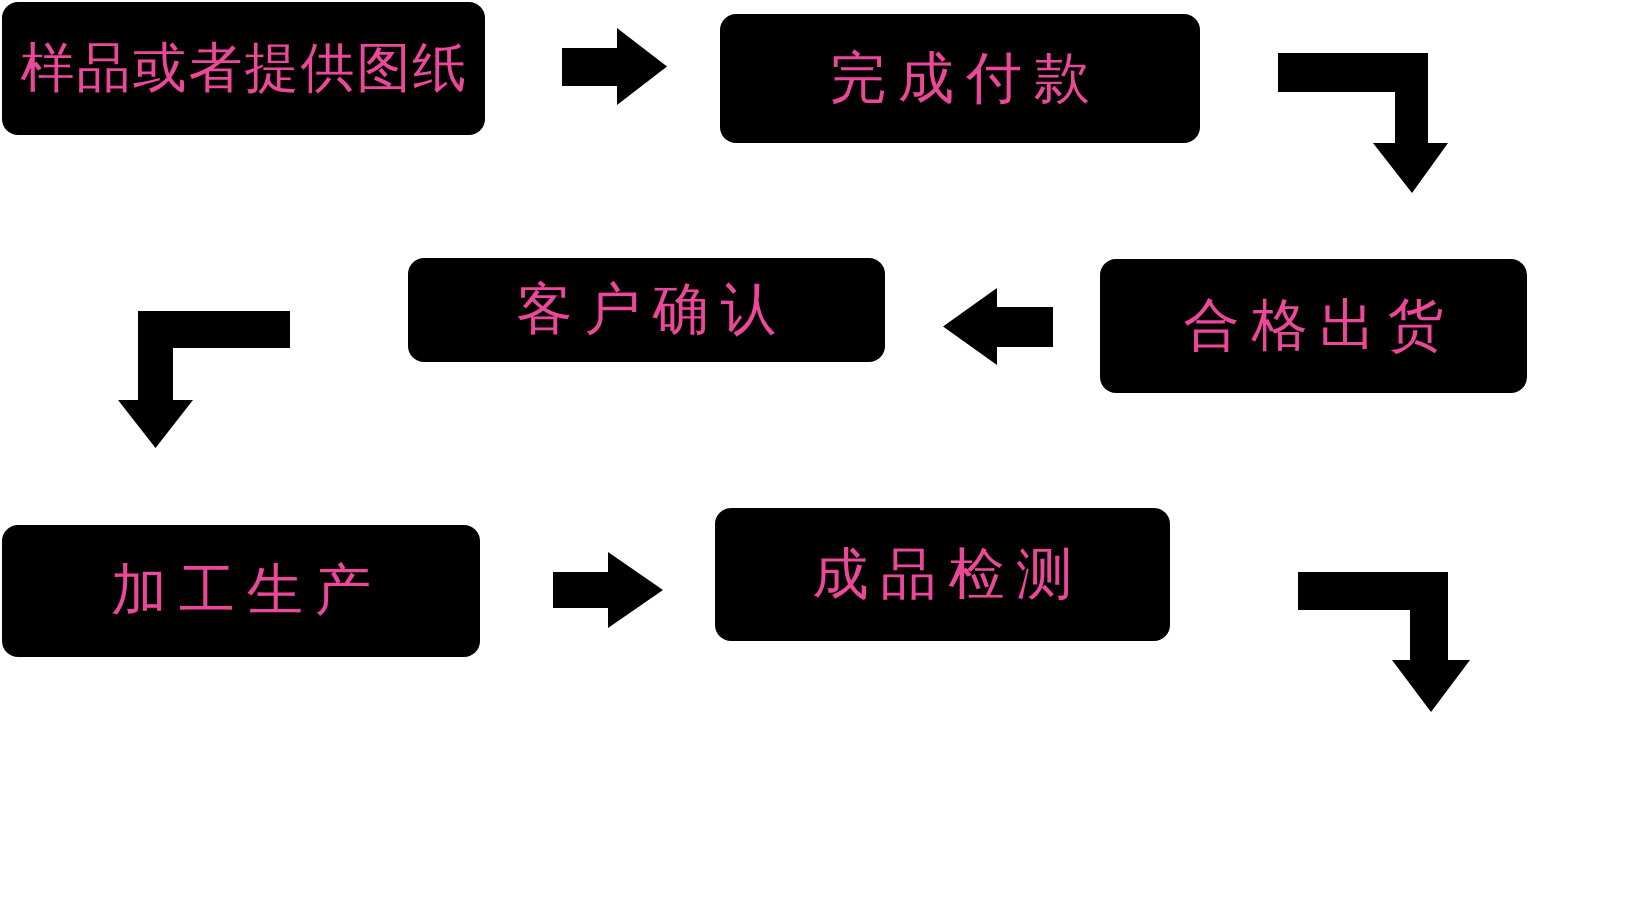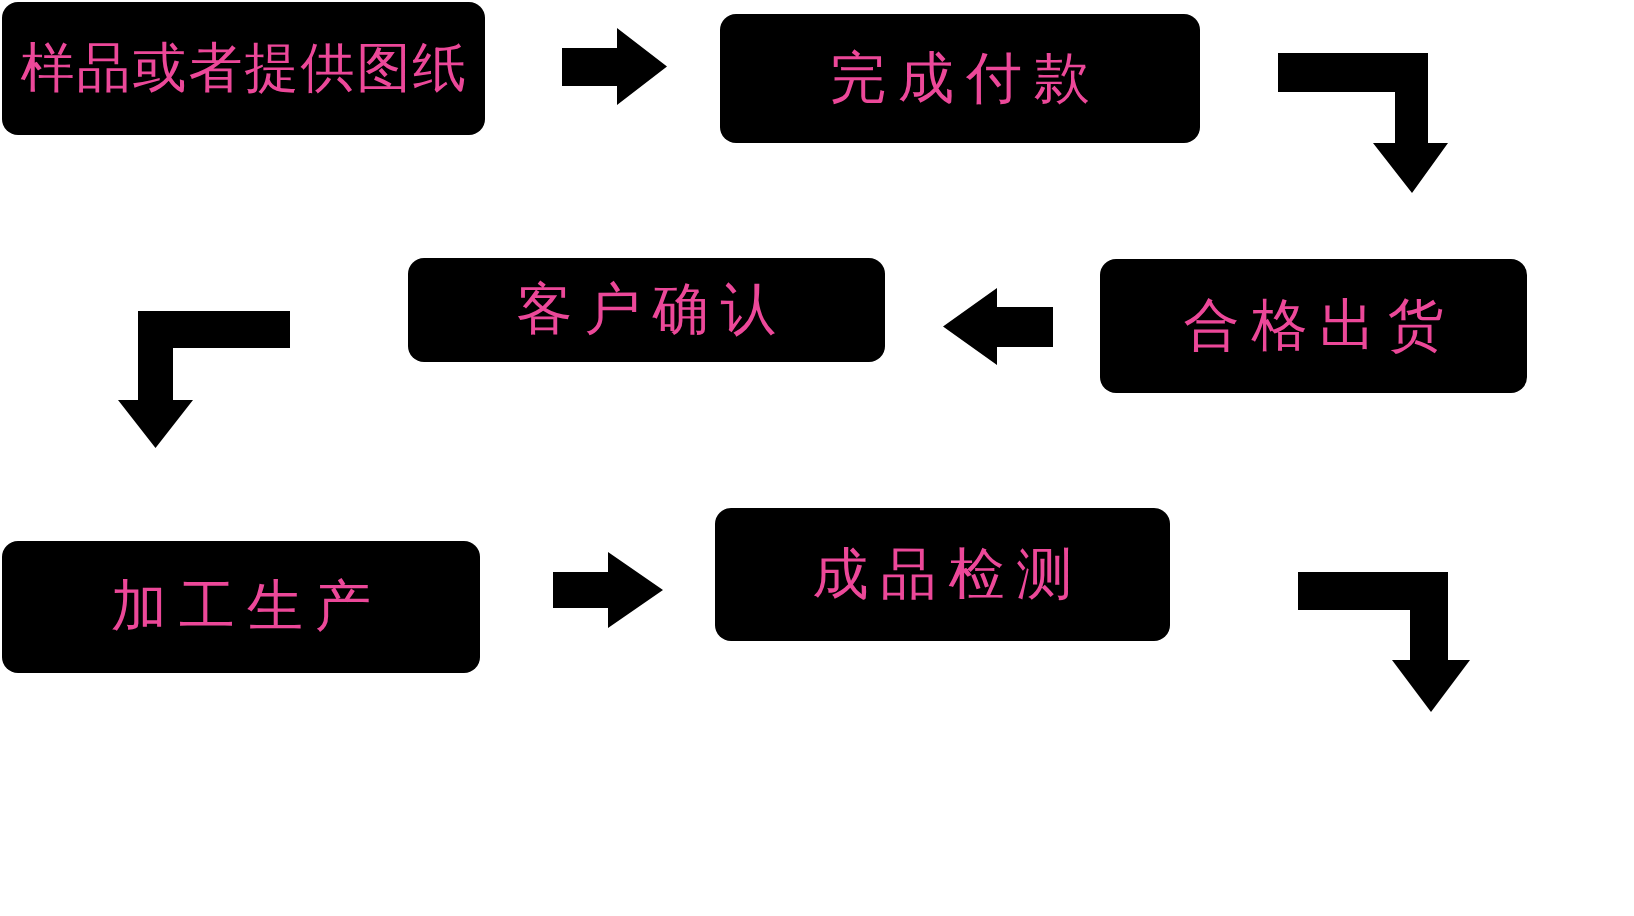--- a/index.html
+++ b/index.html
@@ -31,21 +31,21 @@
   }
   .node.wide {
     font-size: 54px;
     letter-spacing: 2px;
     text-indent: 2px;
   }
   .n1 { left: 2px;    top: 2px;   width: 483px; height: 133px; }
   .n2 { left: 720px;  top: 3px;   width: 480px; height: 129px; margin-top: 11px; }
   .n3 { left: 1100px; top: 259px; width: 427px; height: 134px; }
   .n4 { left: 408px;  top: 258px; width: 477px; height: 104px; }
-  .n5 { left: 2px;    top: 525px; width: 478px; height: 132px; margin-top: 16px; }
+  .n5 { left: 2px;    top: 525px; width: 478px; height: 132px; }
   .n6 { left: 715px;  top: 508px; width: 455px; height: 133px; }
   .n7 { left: 1149px; top: 782px; width: 480px; height: 126px; }
   .arrow {
     position: absolute;
     display: block;
   }
   .a1 { left: 562px;  top: 28px;  }
   .a2 { left: 1278px; top: 53px;  }
   .a3 { left: 943px;  top: 288px; }
   .a4 { left: 118px;  top: 311px; }

